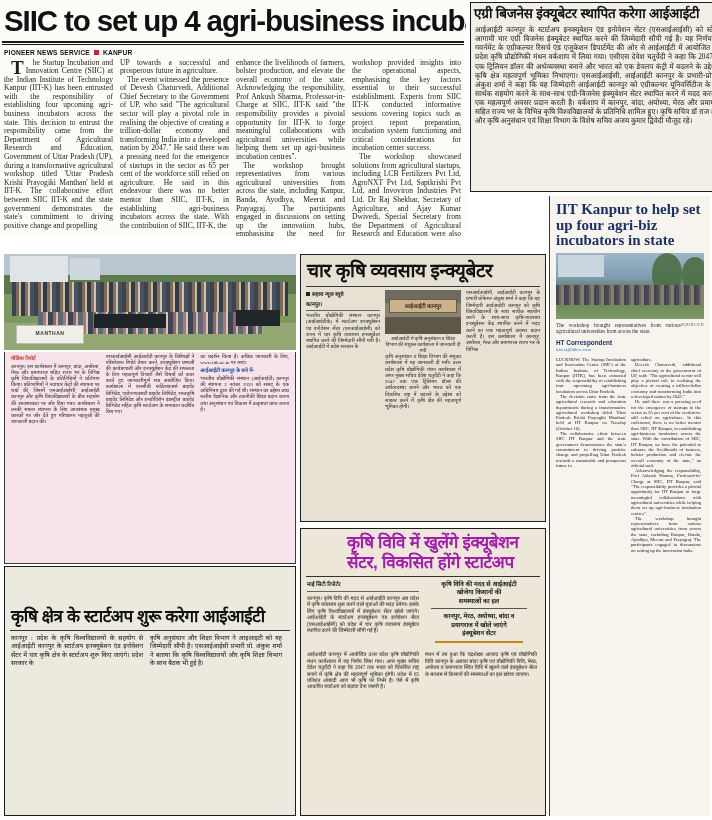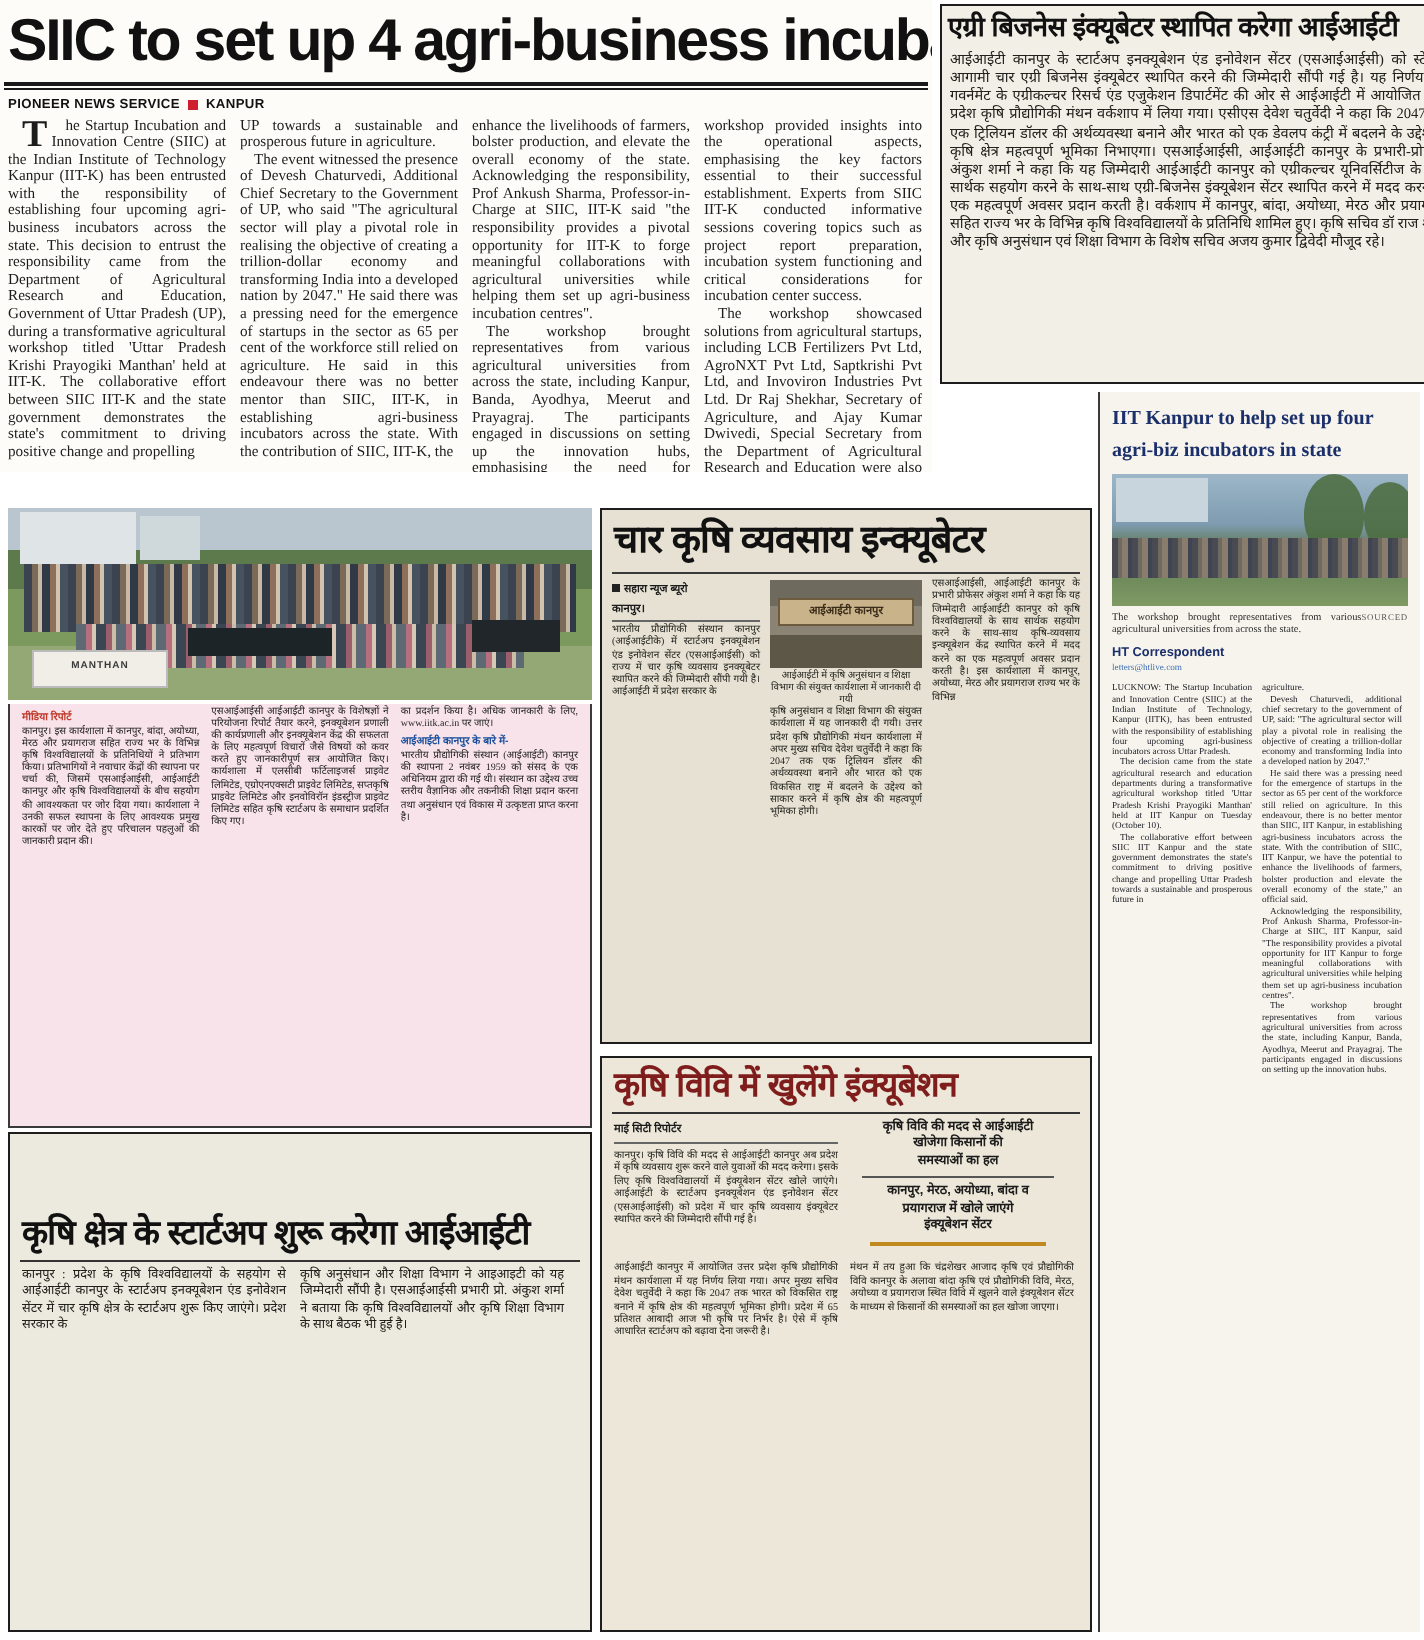--- a/index.html
+++ b/index.html
@@ -67,21 +67,21 @@
     letter-spacing:-.2px;
   }
   #hindi-top-body{padding:2px 4px 2px 4px;}
   #hindi-top-body p{
     margin:0;font-size:7.3px;line-height:9.1px;text-align:justify;color:#20201c;
   }
 
   
   #ht-clip{left:549px;top:196px;width:161px;height:620px;background:#f6f4ec;border-left:1px solid #3a3a3a;}
   #ht-head{
-    font-size:10px;line-height:15.5px;font-weight:700;color:#1b2f6b;
+    font-size:15px;line-height:15.5px;font-weight:700;color:#1b2f6b;
     padding:6px 6px 4px 6px;font-family:"Liberation Serif", serif;
   }
   #ht-photo{margin:0 6px;height:66px;background:linear-gradient(180deg,#9db7c9 0%, #7e9bb0 38%, #5f7a53 56%, #7f9a63 100%);position:relative;overflow:hidden;}
   .ht-tree{position:absolute;border-radius:50% 50% 45% 45%;background:#4a6b3c;opacity:.85;}
   .ht-crowd{position:absolute;left:0;right:0;bottom:14px;height:20px;
     background:repeating-linear-gradient(90deg,#4a4a52 0 3px,#6d6a62 3px 5px,#8b7d6d 5px 8px,#3f4550 8px 10px);}
   .ht-bldg{position:absolute;left:2px;top:2px;width:46px;height:22px;background:#c8d5dc;}
   #ht-cap{font-size:5.2px;line-height:6.2px;color:#2a2a2a;padding:3px 6px 0 6px;text-align:justify;}
   #ht-cap .src{float:right;font-size:4.4px;letter-spacing:.4px;color:#555;}
   #ht-corr{
@@ -152,21 +152,21 @@
   }
   #bl-line{height:1px;background:#333;margin:0 5px 3px 5px;}
   #bl-cols{display:flex;gap:7px;padding:0 6px;}
   .blcol{width:132px;}
   .blcol p{margin:0;font-size:6.4px;line-height:8.4px;text-align:justify;color:#20201b;text-indent:0;}
 
   
   #bm-clip{left:300px;top:528px;width:246px;height:288px;background:#ece7d8;border:1.5px solid #1d1d1d;}
   #bm-head{
     font-family:"Liberation Sans", sans-serif;font-weight:700;font-size:17px;line-height:20px;
-    color:#7f1d1d;padding:4px 5px 2px 6px;letter-spacing:-.3px;
+    color:#a21caf;padding:4px 5px 2px 6px;letter-spacing:-.3px;margin-left:40px;
   }
   #bm-line{height:1px;background:#333;margin:1px 5px 3px 5px;}
   #bm-top{display:flex;gap:6px;padding:0 6px;}
   #bm-left{width:112px;}
   #bm-right{width:108px;}
   .bm-rep{font-family:"Liberation Sans", sans-serif;font-weight:700;font-size:5.6px;color:#1b1b1b;border-bottom:1px solid #666;padding-bottom:3px;margin-bottom:3px;}
   #bm-left p{margin:0;font-size:5.1px;line-height:6.4px;text-align:justify;color:#24241f;text-indent:3px;}
   #bm-left p.noind{text-indent:0;}
   .bm-box{text-align:center;}
   .bm-box .t1{font-family:"Liberation Sans", sans-serif;font-weight:700;font-size:6.4px;line-height:8.4px;color:#1b1b1b;}
@@ -192,21 +192,21 @@
       <span class="byline-agency">PIONEER NEWS SERVICE</span>
       <span class="byline-sq"></span>
       <span class="byline-place">KANPUR</span>
     </div>
 
     <div id="main-cols">
       <div class="mcol">
         <p class="dropcap">The Startup Incubation and Innovation Centre (SIIC) at the Indian Institute of Technology Kanpur (IIT-K) has been entrusted with the responsibility of establishing four upcoming agri-business incubators across the state. This decision to entrust the responsibility came from the Department of Agricultural Research and Education, Government of Uttar Pradesh (UP), during a transformative agricultural workshop titled 'Uttar Pradesh Krishi Prayogiki Manthan' held at IIT-K. The collaborative effort between SIIC IIT-K and the state government demonstrates the state's commitment to driving positive change and propelling</p>
       </div>
       <div class="mcol">
-        <p class="noind">UP towards a sustainable and prosperous future in agriculture.</p>
+        <p class="noind">UP towards a successful and prosperous future in agriculture.</p>
         <p>The event witnessed the presence of Devesh Chaturvedi, Additional Chief Secretary to the Government of UP, who said "The agricultural sector will play a pivotal role in realising the objective of creating a trillion-dollar economy and transforming India into a developed nation by 2047." He said there was a pressing need for the emergence of startups in the sector as 65 per cent of the workforce still relied on agriculture. He said in this endeavour there was no better mentor than SIIC, IIT-K, in establishing agri-business incubators across the state. With the contribution of SIIC, IIT-K, the</p>
       </div>
       <div class="mcol">
         <p class="noind">enhance the livelihoods of farmers, bolster production, and elevate the overall economy of the state. Acknowledging the responsibility, Prof Ankush Sharma, Professor-in-Charge at SIIC, IIT-K said "the responsibility provides a pivotal opportunity for IIT-K to forge meaningful collaborations with agricultural universities while helping them set up agri-business incubation centres".</p>
         <p>The workshop brought representatives from various agricultural universities from across the state, including Kanpur, Banda, Ayodhya, Meerut and Prayagraj. The participants engaged in discussions on setting up the innovation hubs, emphasising the need for collaboration</p>
       </div>
       <div class="mcol">
         <p class="noind">workshop provided insights into the operational aspects, emphasising the key factors essential to their successful establishment. Experts from SIIC IIT-K conducted informative sessions covering topics such as project report preparation, incubation system functioning and critical considerations for incubation center success.</p>
         <p>The workshop showcased solutions from agricultural startups, including LCB Fertilizers Pvt Ltd, AgroNXT Pvt Ltd, Saptkrishi Pvt Ltd, and Invoviron Industries Pvt Ltd. Dr Raj Shekhar, Secretary of Agriculture, and Ajay Kumar Dwivedi, Special Secretary from the Department of Agricultural Research and Education were also present.</p>
       </div>
@@ -319,20 +319,21 @@
       </div>
       <div class="blcol">
         <p>कृषि अनुसंधान और शिक्षा विभाग ने आइआइटी को यह जिम्मेदारी सौंपी है। एसआईआईसी प्रभारी प्रो. अंकुश शर्मा ने बताया कि कृषि विश्वविद्यालयों और कृषि शिक्षा विभाग के साथ बैठक भी हुई है।</p>
       </div>
     </div>
   </div>
 
   <div class="clip" id="bm-clip">
     <div id="bm-head">
       <div>कृषि विवि में खुलेंगे इंक्यूबेशन</div>
+      <div>सेंटर, विकसित होंगे स्टार्टअप</div>
     </div>
     <div id="bm-line"></div>
 
     <div id="bm-top">
       <div id="bm-left">
         <div class="bm-rep">माई सिटी रिपोर्टर</div>
         <p class="noind">कानपुर। कृषि विवि की मदद से आईआईटी कानपुर अब प्रदेश में कृषि व्यवसाय शुरू करने वाले युवाओं की मदद करेगा। इसके लिए कृषि विश्वविद्यालयों में इंक्यूबेशन सेंटर खोले जाएंगे। आईआईटी के स्टार्टअप इनक्यूबेशन एंड इनोवेशन सेंटर (एसआईआईसी) को प्रदेश में चार कृषि व्यवसाय इंक्यूबेटर स्थापित करने की जिम्मेदारी सौंपी गई है।</p>
       </div>
       <div id="bm-right">
         <div class="bm-box">

